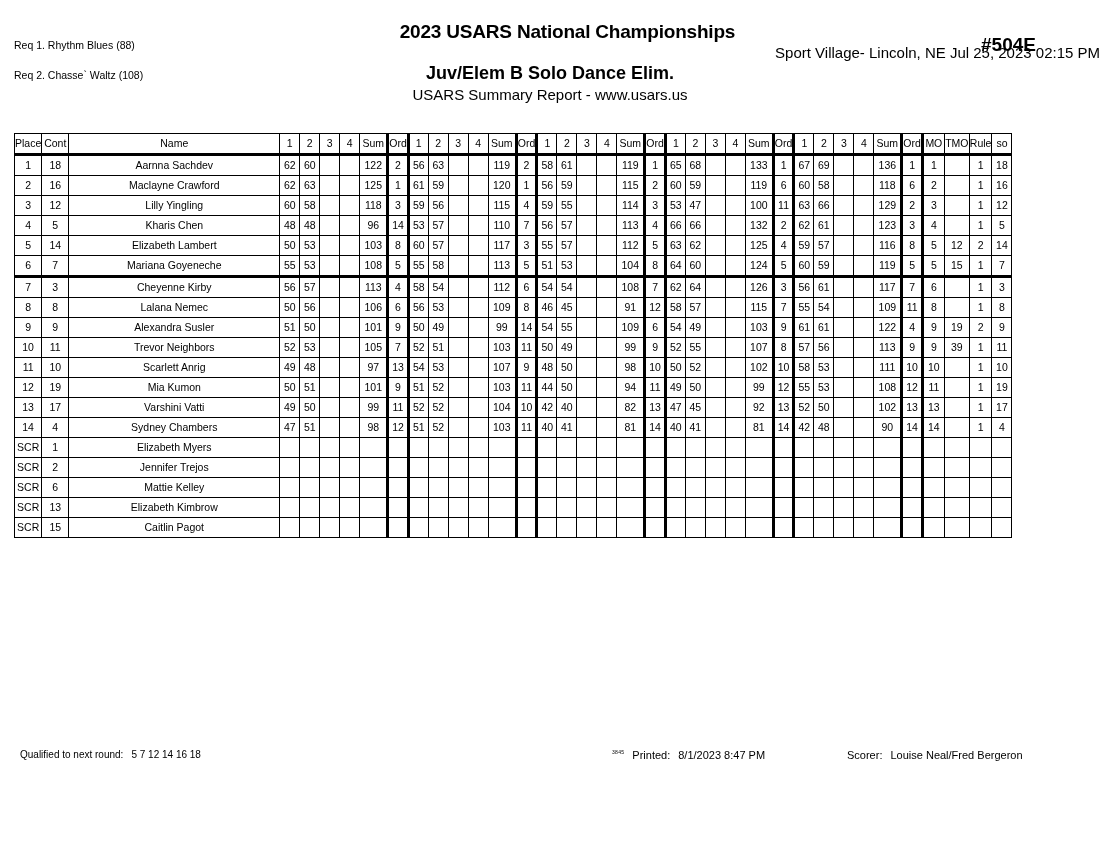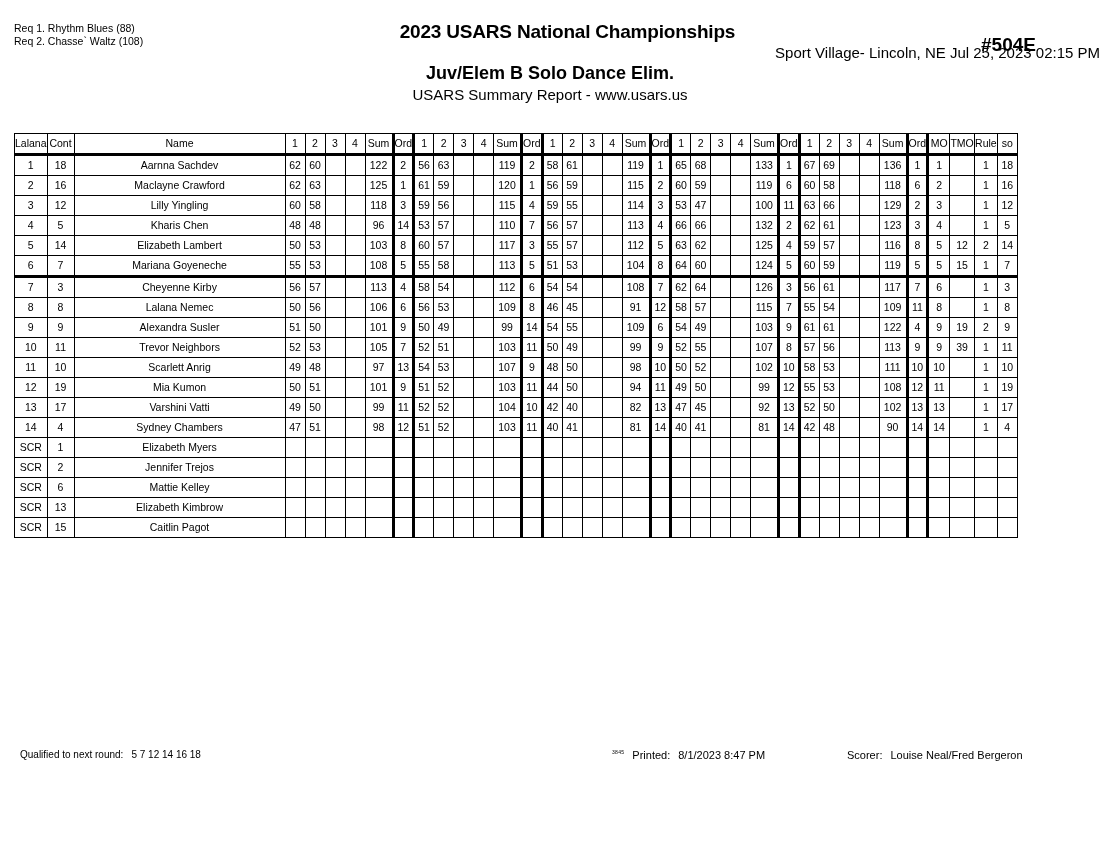--- a/index.html
+++ b/index.html
@@ -18,21 +18,21 @@
 
   
   #req-block {
     position: absolute;
     left: 14px;
     top: 22px;
     font-size: 10.5px;
     line-height: 13px;
     white-space: nowrap;
   }
-  #req-block .req-line { display: block; }
+  #req-block .req-line { display: block; margin-top: 17px; }
 
   
   #header {
     position: absolute;
     left: 0;
     top: 20px;
     width: 1100px;
     text-align: center;
   }
   #header .title-main {
@@ -219,21 +219,21 @@
       <col class="c-sc">
       <col class="c-sum">
       <col class="c-ord">
     <col class="c-mo">
       <col class="c-tmo">
       <col class="c-rule">
       <col class="c-so">
   </colgroup>
   <tbody id="table-body">
       <tr class="col-head">
-        <td>Lalana</td>
+        <td>Place</td>
         <td>Cont</td>
         <td class="name-cell">Name</td>
         <td class="after-ord">1</td>
         <td>2</td>
         <td>3</td>
         <td>4</td>
         <td>Sum</td>
         <td class="ord-cell">Ord</td>
         <td class="after-ord">1</td>
         <td>2</td>

